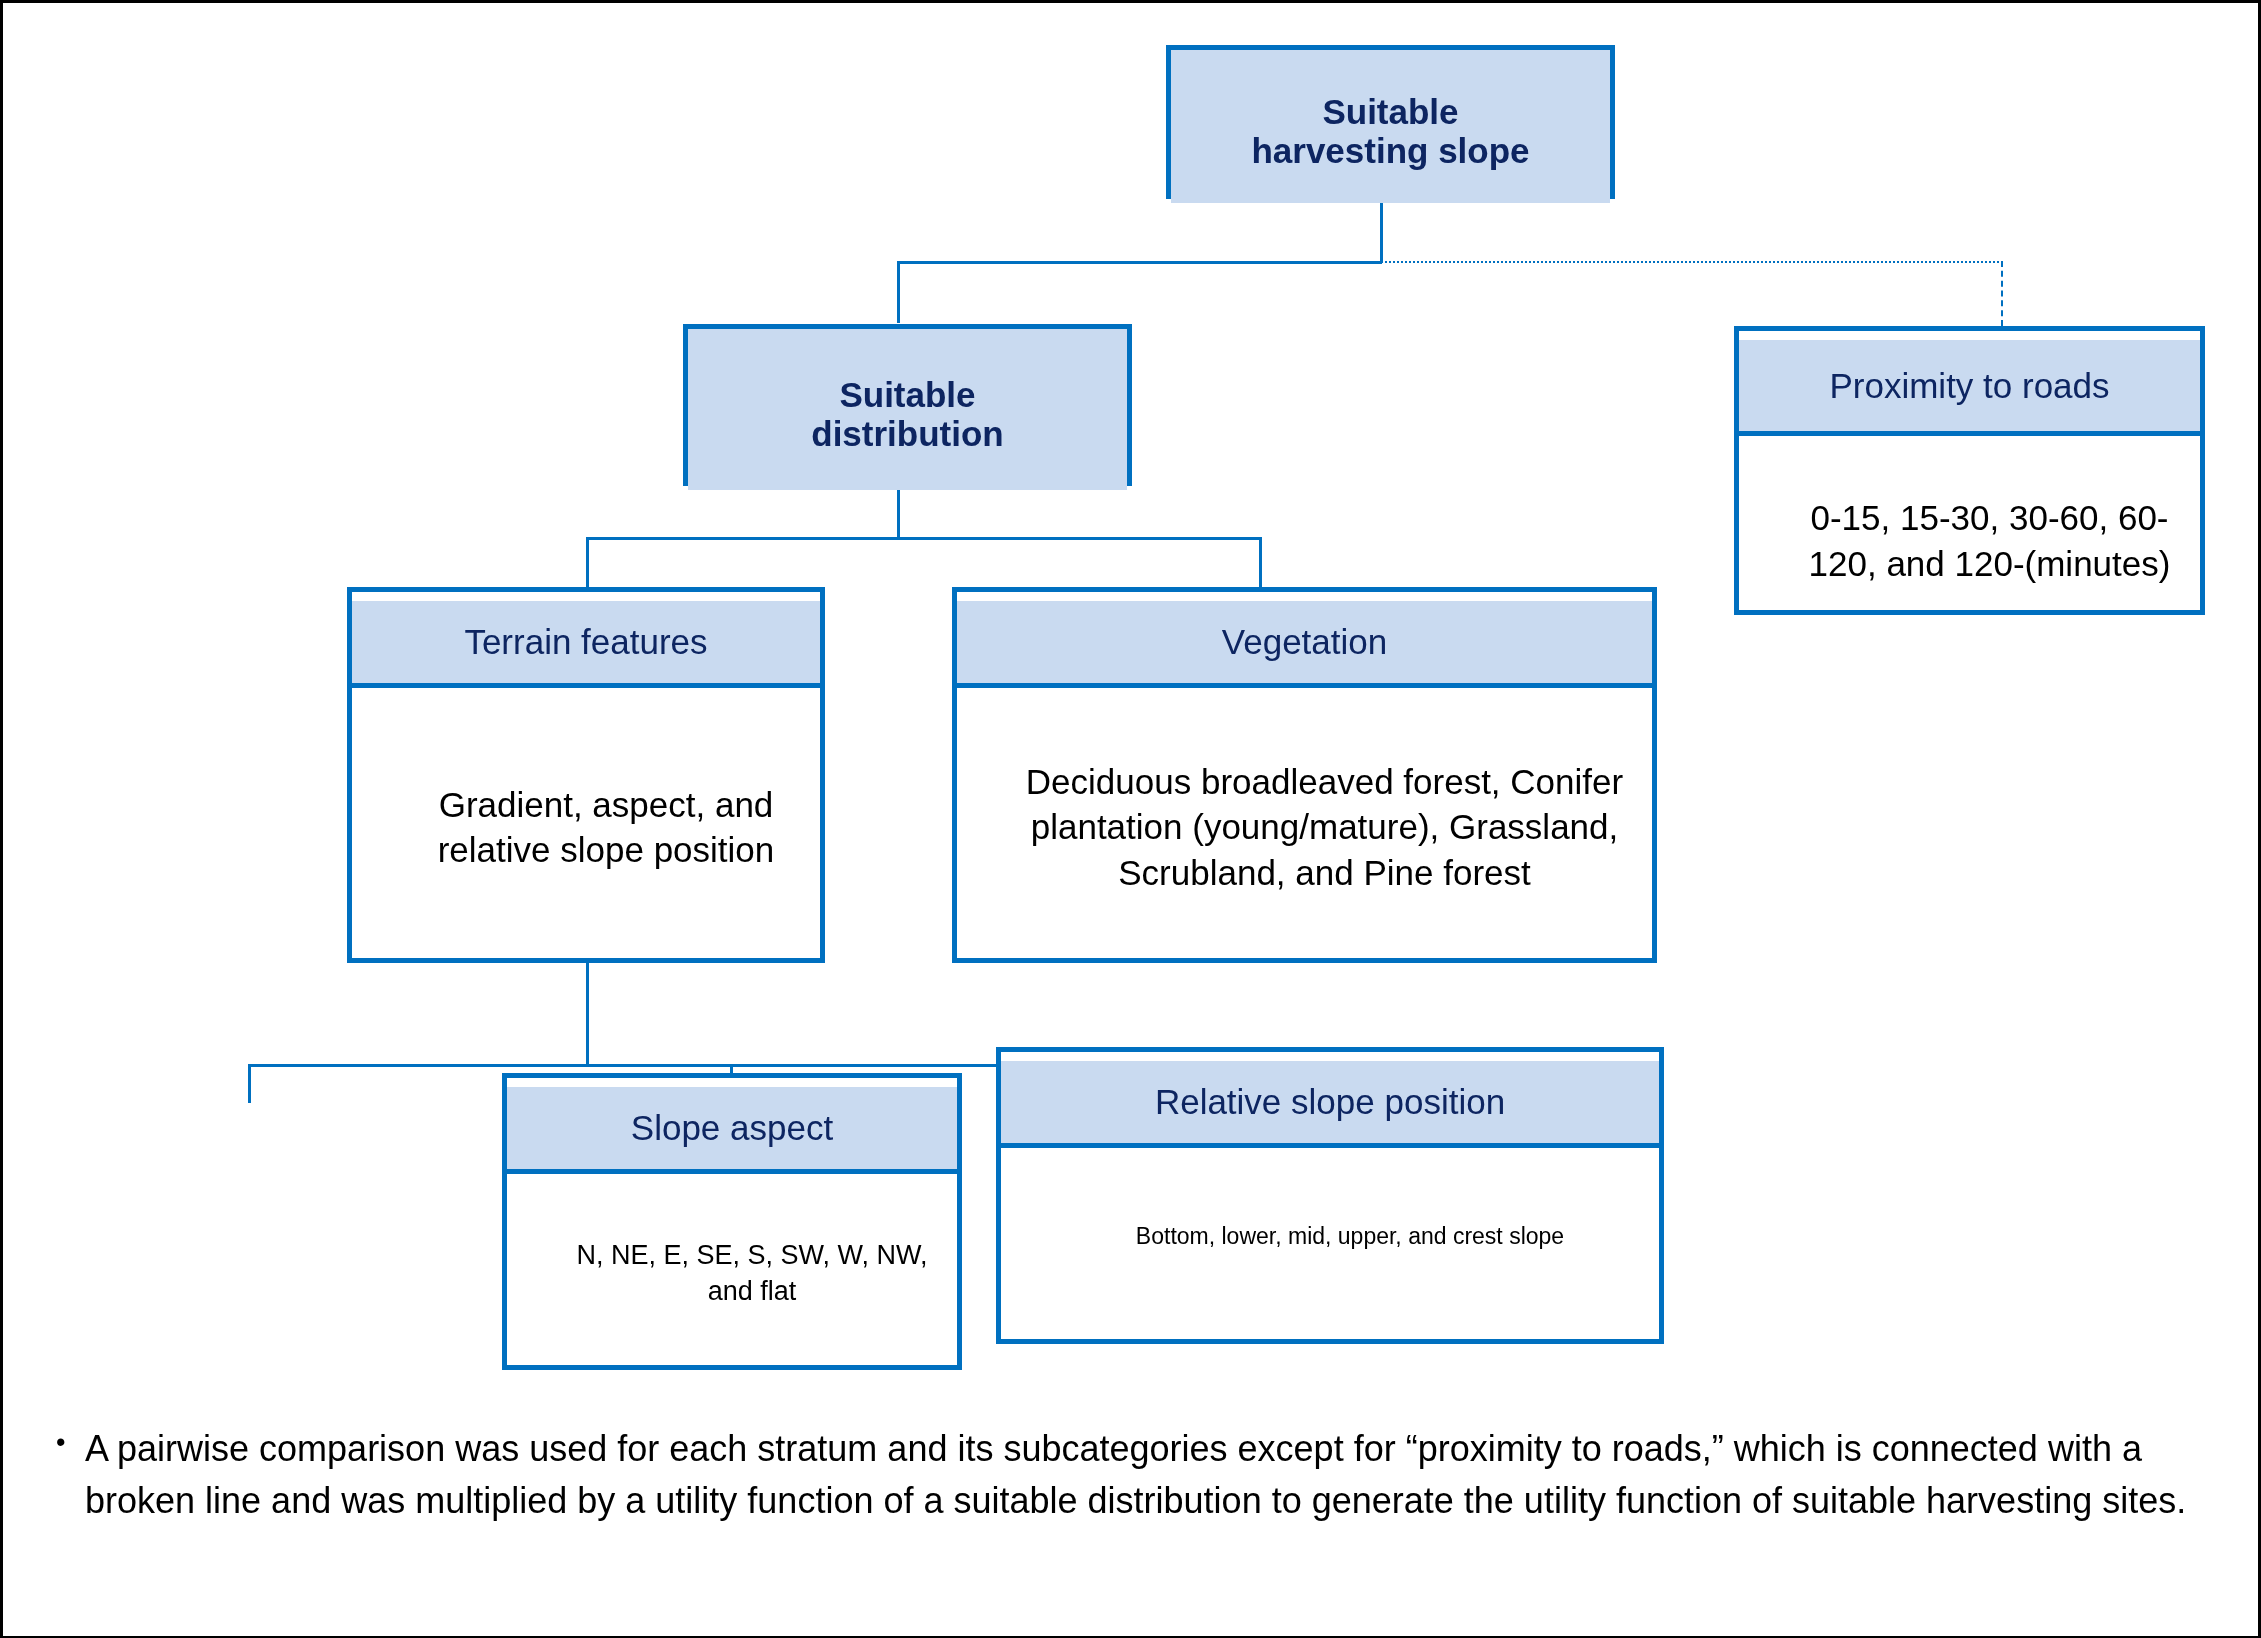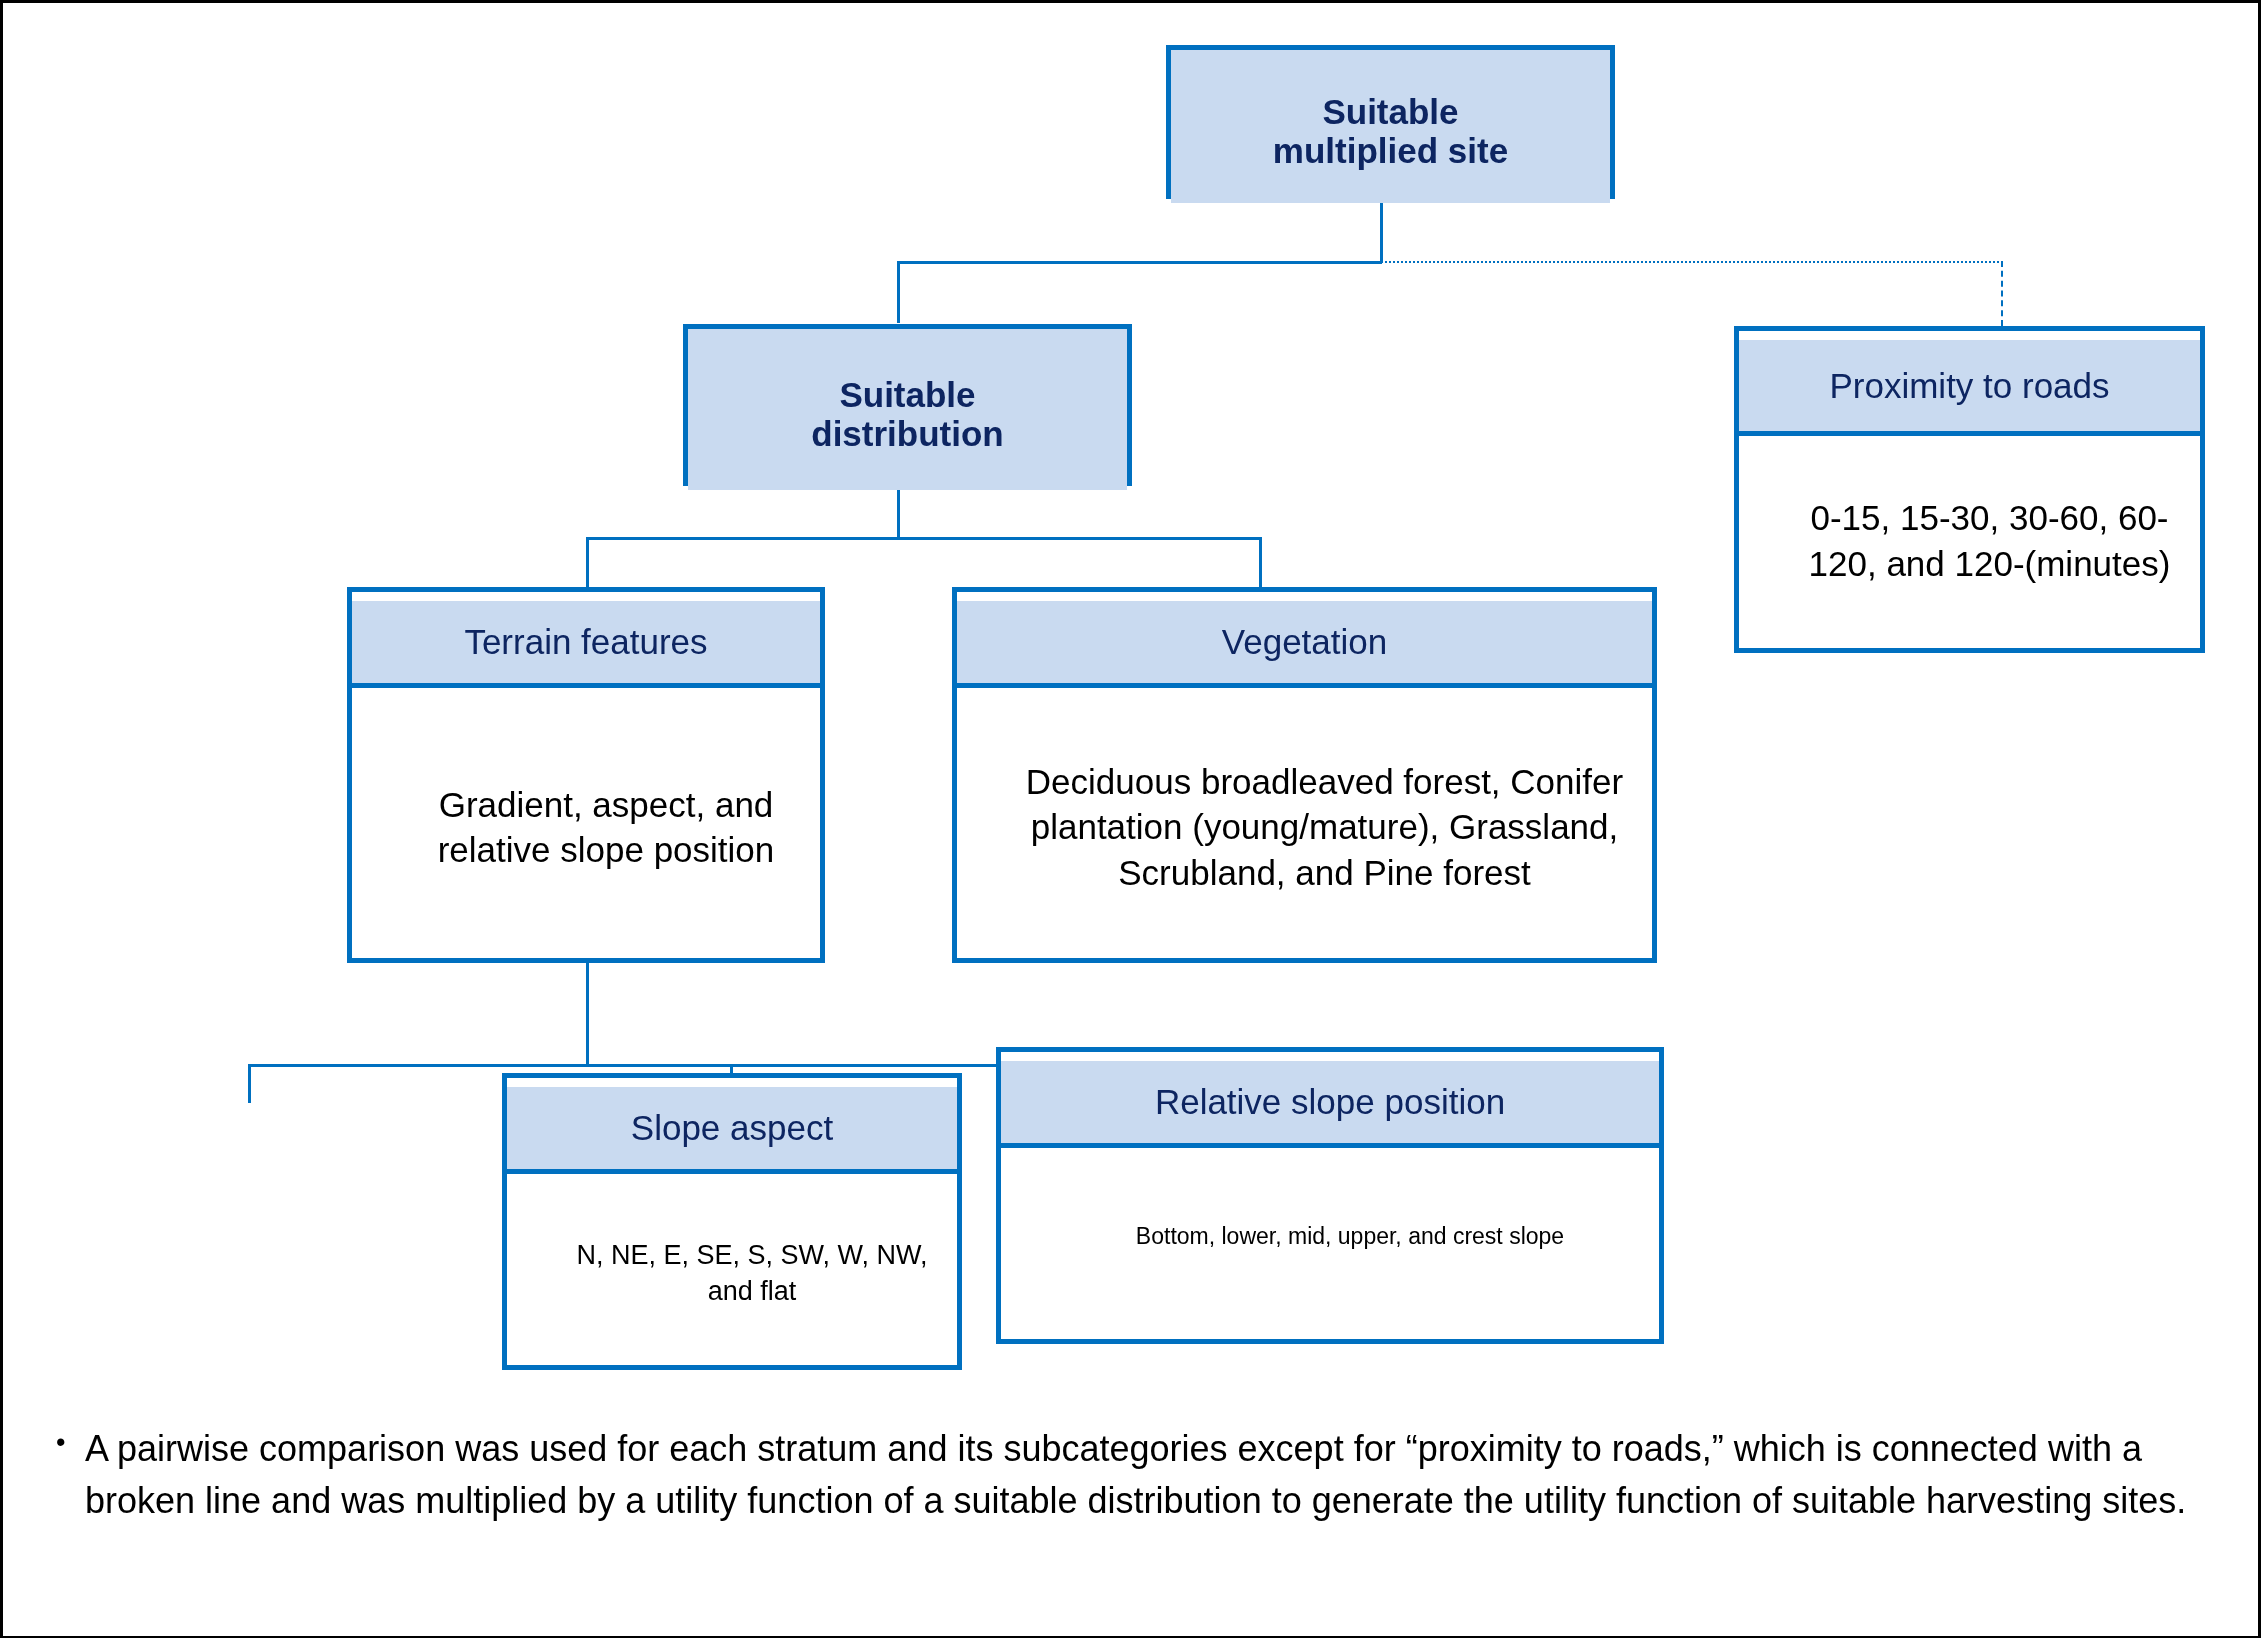--- a/index.html
+++ b/index.html
@@ -112,32 +112,32 @@
 
   <div class="ln v" style="left:583px;top:960px;height:103px;"></div>
   <div class="ln h" style="left:245px;top:1061px;width:1070px;"></div>
   <div class="ln v" style="left:245px;top:1061px;height:39px;"></div>
   <div class="ln v" style="left:727px;top:1061px;height:39px;"></div>
   <div class="ln v" style="left:1313px;top:1061px;height:39px;"></div>
 
   <div class="node filled" style="left:1163px;top:42px;width:449px;height:154px;">
     <div class="head" style="font-size:35px;flex-direction:column;">
       <span>Suitable</span>
-      <span>multiplied site</span>
+      <span>harvesting slope</span>
     </div>
   </div>
 
   <div class="node filled" style="left:680px;top:321px;width:449px;height:162px;">
     <div class="head" style="font-size:35px;flex-direction:column;">
       <span>Suitable</span>
       <span>distribution</span>
     </div>
   </div>
 
-  <div class="node" style="left:1731px;top:323px;width:471px;height:327px;">
+  <div class="node" style="left:1731px;top:323px;width:471px;height:289px;">
     <div class="head" style="height:96px;font-size:35px;">Proximity to roads</div>
     <div class="body" style="height:209px;font-size:35px;">0-15, 15-30, 30-60, 60-120, and 120-(minutes)</div>
   </div>
 
   <div class="node" style="left:949px;top:584px;width:705px;height:376px;">
     <div class="head" style="height:87px;font-size:35px;">Vegetation</div>
     <div class="body" style="height:278px;font-size:35px;">Deciduous broadleaved forest, Conifer plantation (young/mature), Grassland, Scrubland, and Pine forest</div>
   </div>
 
   <div class="node" style="left:344px;top:584px;width:478px;height:376px;">

